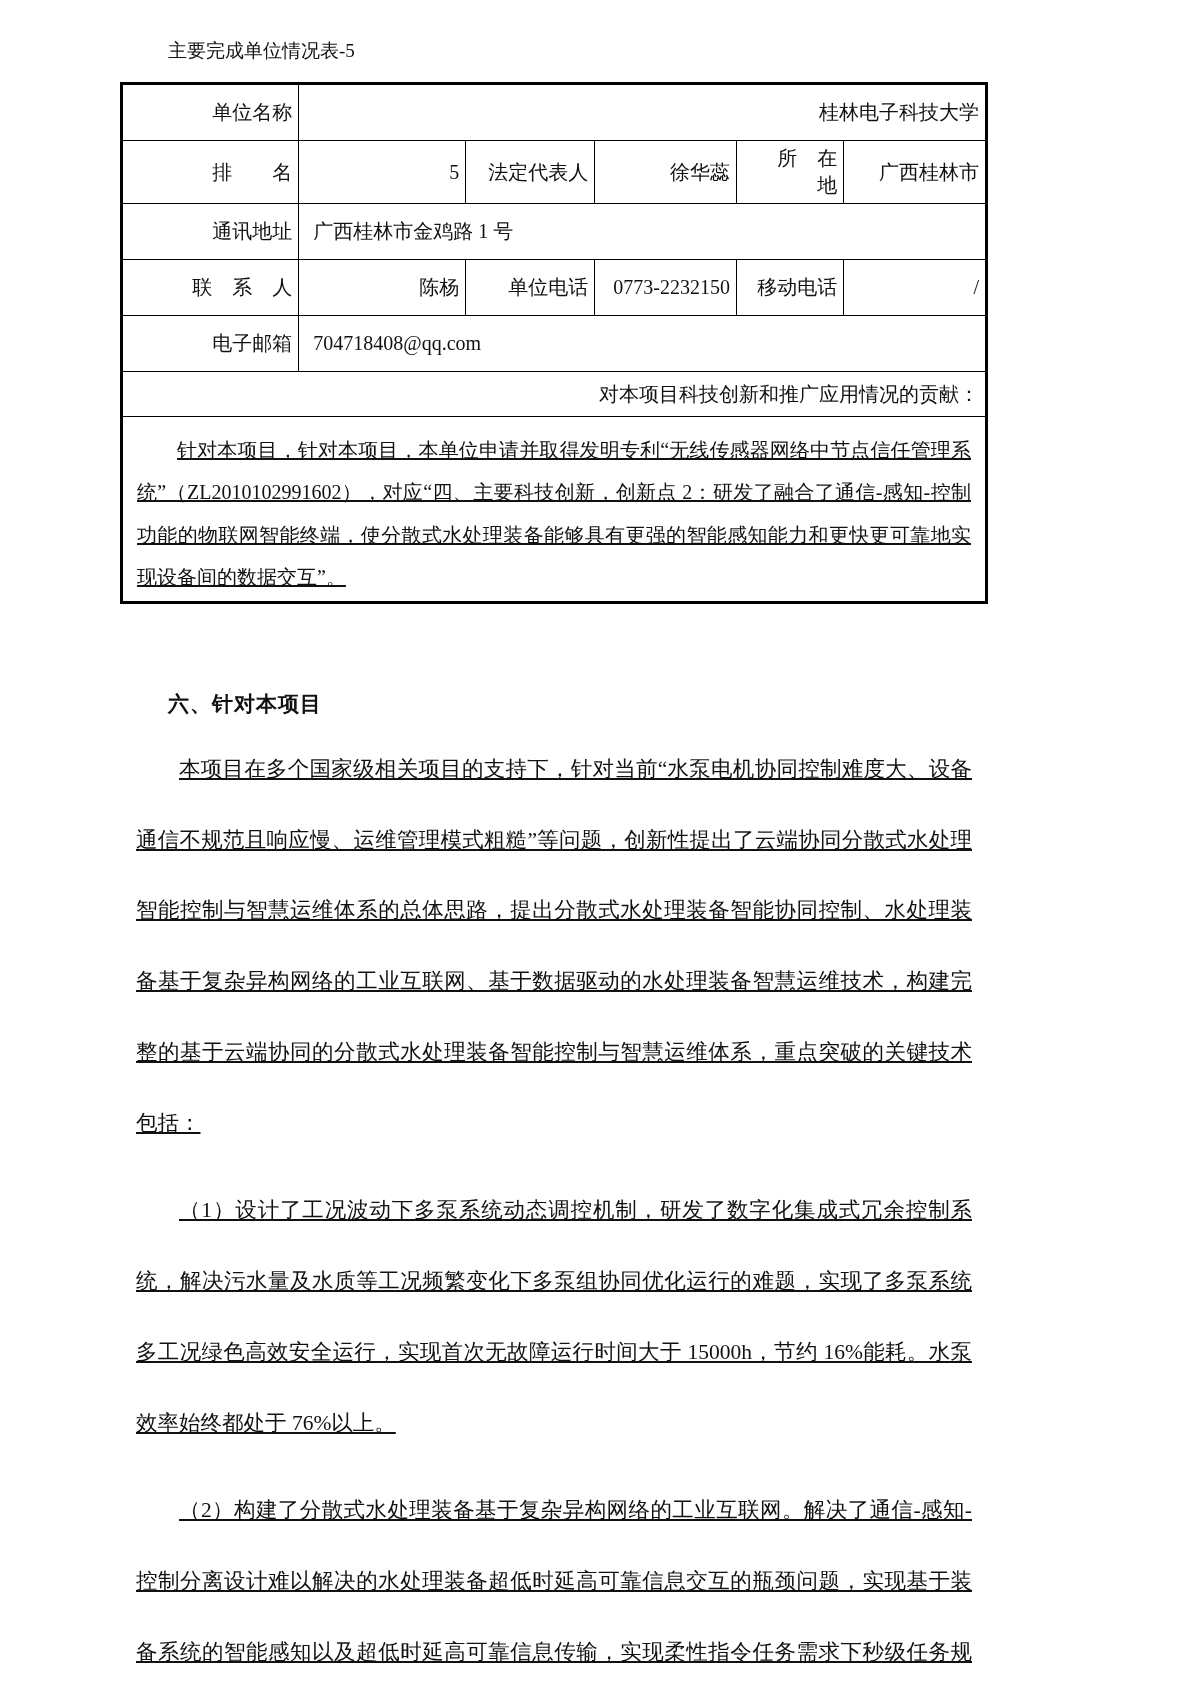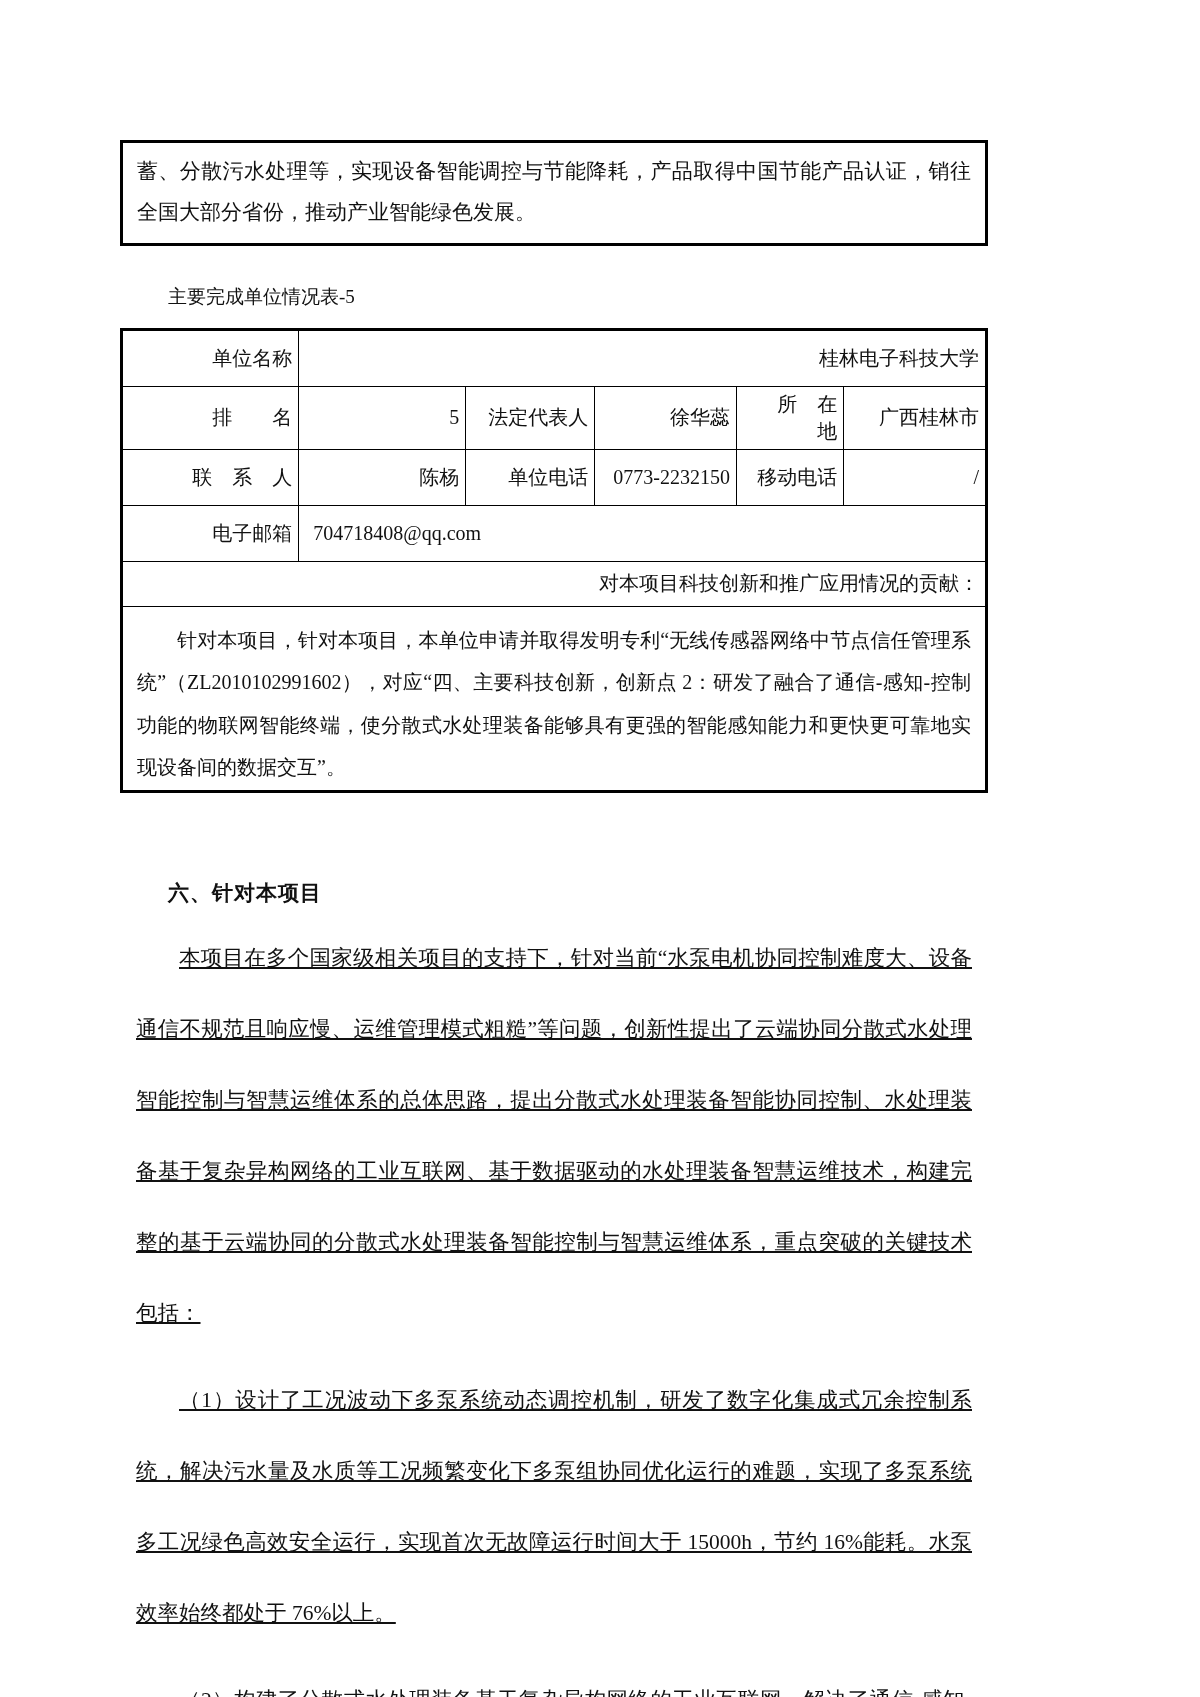--- a/index.html
+++ b/index.html
@@ -62,20 +62,21 @@
   table.unit-table td.hdr {
     text-align: right;
     padding-left: 6px;
     height: 36px;
   }
   table.unit-table td.para {
     text-align: justify;
     padding: 12px 14px 2px 14px;
     line-height: 2.12;
     height: auto;
+    text-decoration: underline;
   }
   table.unit-table td.para .indent {
     text-indent: 2em;
     display: block;
   }
   
   .section-heading {
     margin-top: 86px;
     padding-left: 48px;
     font-size: 21px;
@@ -93,21 +94,20 @@
     text-indent: 2em;
     text-decoration: underline;
   }
 </style>
 </head>
 <body>
 
 <div class="page">
   <div class="content">
 
-    <div class="top-box">蓄、分散污水处理等，实现设备智能调控与节能降耗，产品取得中国节能产品认证，销往全国大部分省份，推动产业智能绿色发展。</div>
 
     <div class="table-title">主要完成单位情况表-5</div>
 
     <table class="unit-table">
       <colgroup>
         <col style="width:20.5%">
         <col style="width:19.3%">
         <col style="width:14.9%">
         <col style="width:16.4%">
         <col style="width:12.4%">
@@ -118,20 +118,24 @@
           <td>单位名称</td>
           <td colspan="5">桂林电子科技大学</td>
         </tr>
         <tr>
           <td>排　　名</td>
           <td>5</td>
           <td>法定代表人</td>
           <td>徐华蕊</td>
           <td>所　在　地</td>
           <td>广西桂林市</td>
+        </tr>
+        <tr>
+          <td>通讯地址</td>
+          <td colspan="5" class="left">广西桂林市金鸡路 1 号</td>
         </tr>
         <tr>
           <td>联　系　人</td>
           <td>陈杨</td>
           <td>单位电话</td>
           <td>0773-2232150</td>
           <td>移动电话</td>
           <td>/</td>
         </tr>
         <tr>

